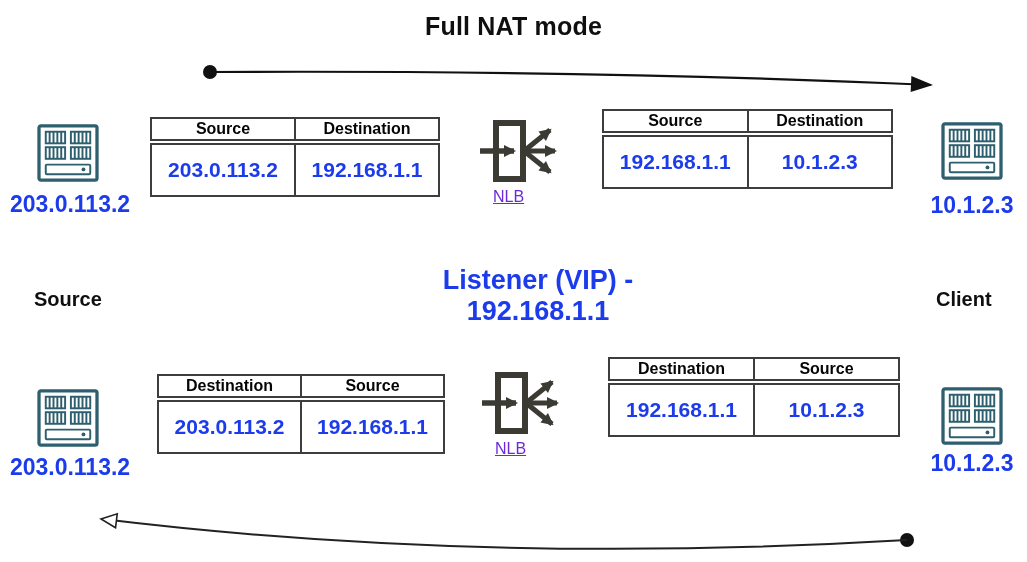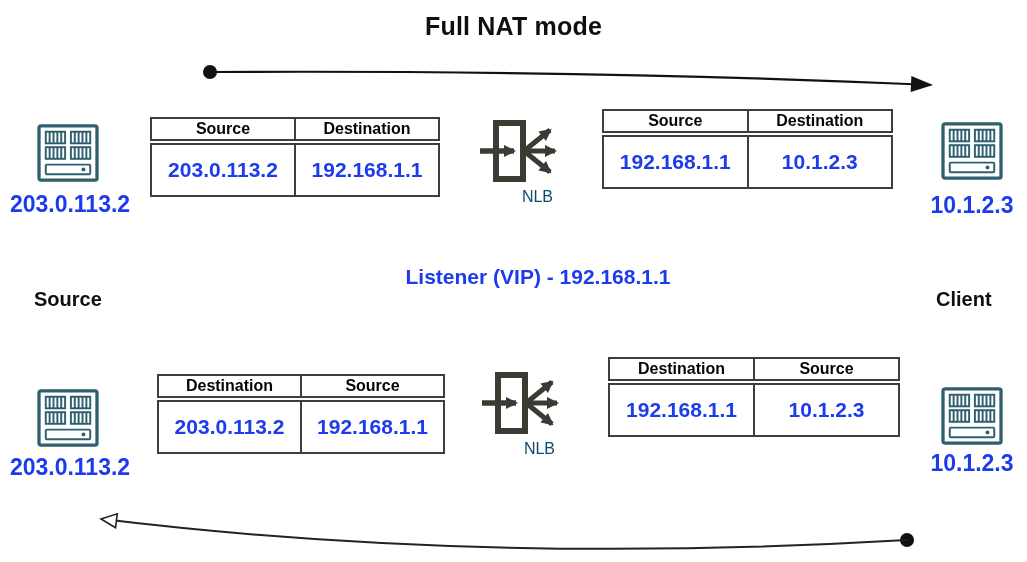--- a/index.html
+++ b/index.html
@@ -8,23 +8,23 @@
     --nlb:#3b3a33;
     --ink:#0f0f0f;
     --tborder:#3d3d3d;
   }
   html,body{margin:0;padding:0;background:#fff;}
   body{font-family:"Liberation Sans",sans-serif;}
   .canvas{position:relative;width:1027px;height:562px;background:#fff;overflow:hidden;}
   .abs{position:absolute;}
   .title{left:0;right:0;top:12px;text-align:center;font-size:25px;font-weight:bold;color:var(--ink);letter-spacing:.2px;}
   .role-label{font-size:20px;font-weight:bold;color:var(--ink);}
-  .listener{left:378px;top:265px;width:320px;text-align:center;font-size:21px;font-weight:bold;color:var(--blue);}
+  .listener{left:378px;top:265px;width:320px;text-align:center;font-size:27px;font-weight:bold;color:var(--blue);}
   .ip-label{font-size:23px;font-weight:bold;color:var(--blue);text-align:center;}
-  .nlb-label{font-size:16px;color:#0c4a6e;text-align:right;width:60px;}
+  .nlb-label{font-size:16px;color:#6d28d9;text-align:left;width:60px;text-decoration:underline;}
   
   .nat-table{position:absolute;}
   .nt-row{display:flex;border:2px solid var(--tborder);background:#fff;box-sizing:border-box;}
   .nt-head{height:24px;}
   .nt-vals{margin-top:2px;height:54px;}
   .nt-cell{flex:1;display:flex;align-items:center;justify-content:center;font-weight:bold;}
   .nt-cell + .nt-cell{border-left:2px solid var(--tborder);}
   .nt-head .nt-cell{font-size:16px;color:#050505;}
   .nt-vals .nt-cell{font-size:21px;color:var(--blue);}
   .overlay{position:absolute;left:0;top:0;pointer-events:none;}

